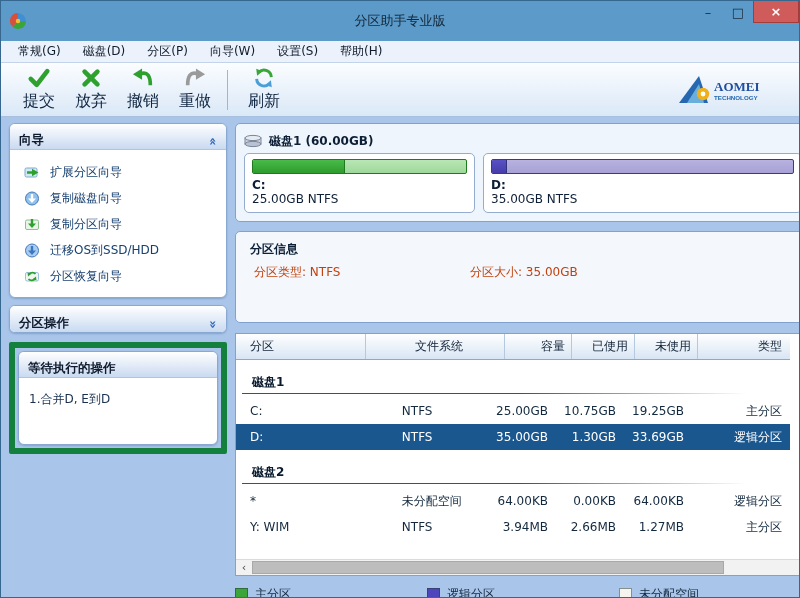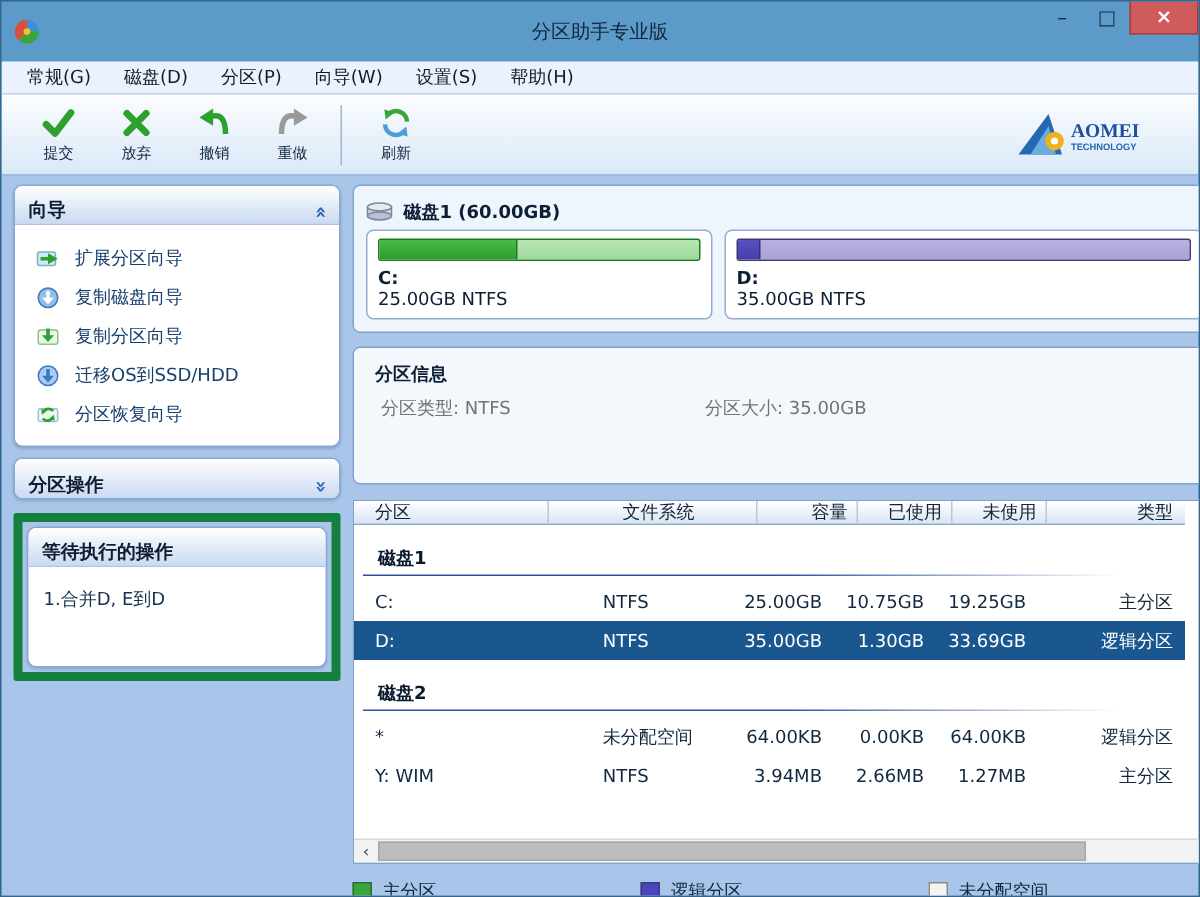--- a/index.html
+++ b/index.html
@@ -15,21 +15,21 @@
   .wc.close { width:46px; background:#cf5b5b; color:#fff; font-weight:bold; border:1px solid #a23d3d; border-top:none; }
 
   
   .menubar { height:22px; background:#ecf2fb; border-bottom:1px solid #c3d4ea; display:flex; align-items:center; padding-left:6px; }
   .menu-item { padding:0 11px; line-height:21px; color:#101c2c; cursor:default; }
 
   
   .toolbar { height:54px; background:linear-gradient(#fbfdff,#dae8f7); border-bottom:1px solid #a9c0de; display:flex; align-items:center; padding:0 10px 0 12px; }
   .tb-btn { width:52px; height:48px; display:flex; flex-direction:column; align-items:center; justify-content:center; gap:2px; border-radius:3px; cursor:default; }
   .tb-btn svg { width:24px; height:22px; }
-  .tb-label { font-size:10px; color:#0f2540; }
+  .tb-label { font-size:16px; color:#0f2540; }
   .tb-sep { width:1px; height:40px; background:#9fb6d2; margin:0 10px 0 6px; }
   .logo { margin-left:auto; display:flex; align-items:center; padding-right:4px; }
 
   
   .main { height:488px; background:#a9c6ea; display:flex; padding:6px 0 0 8px; }
   .bottom-strip { height:6px; background:#4f8cba; }
   .sidebar { width:218px; flex:none; }
   .content { flex:1; padding:0 20px 0 8px; display:flex; flex-direction:column; }
 
   
@@ -56,26 +56,26 @@
   .pbar.purple { border:1px solid #3c3c72; background:linear-gradient(#b7b2e0,#a7a1d6); }
   .pbar .used { position:absolute; left:0; top:0; bottom:0; }
   .pbar.green .used { background:linear-gradient(#49bb49,#2d9b2d); border-right:1px solid #1f7a1f; }
   .pbar.purple .used { background:linear-gradient(#5a52c4,#453daa); border-right:1px solid #32327a; }
   .pblock .pname { font-weight:bold; margin-top:4px; color:#0d1f36; }
   .pblock .pdetail { color:#0d1f36; }
 
   
   .info-panel { background:#f4f8fd; border:1px solid #7fa3ce; border-radius:5px; padding:9px 14px; height:92px; margin-bottom:10px; }
   .info-title { font-weight:bold; color:#0d1f36; margin-bottom:6px; }
-  .info-row { display:flex; color:#737373; }
+  .info-row { display:flex; color:#c2410c; }
   .info-type { width:220px; padding-left:4px; }
 
   
   .table-panel { background:#fff; border:1px solid #7fa3ce; flex:1; display:flex; flex-direction:column; overflow:hidden; margin-bottom:7px; }
-  .thead { height:16px; background:linear-gradient(#ffffff,#d8e5f4); border-bottom:1px solid #8fa8c8; display:flex; flex:none; width:554px; }
+  .thead { height:26px; background:linear-gradient(#ffffff,#d8e5f4); border-bottom:1px solid #8fa8c8; display:flex; flex:none; width:554px; }
   .th { display:flex; align-items:center; border-right:1px solid #b4c8e0; padding:0 6px; color:#112338; }
   .tbody { flex:1; overflow:hidden; position:relative; }
   .trow { display:flex; height:26px; align-items:center; width:554px; color:#13293f; }
   .trow.selected { background:#1a578f; color:#fff; }
   .group-title { font-weight:bold; color:#0a1a2e; padding:14px 0 2px 16px; }
   .group-line { height:1px; margin-left:6px; width:88%; background:linear-gradient(to right,#2b4f9e 55%,rgba(43,79,158,0)); margin-bottom:4px; }
   .c-part { width:141px; padding-left:14px; }
   .c-fs   { width:105px; padding-left:6px;margin-left:43px; }
   .c-cap  { width:72px;  text-align:right; justify-content:flex-end; padding-right:6px; }
   .c-used { width:68px;  text-align:right; justify-content:flex-end; padding-right:6px; }

